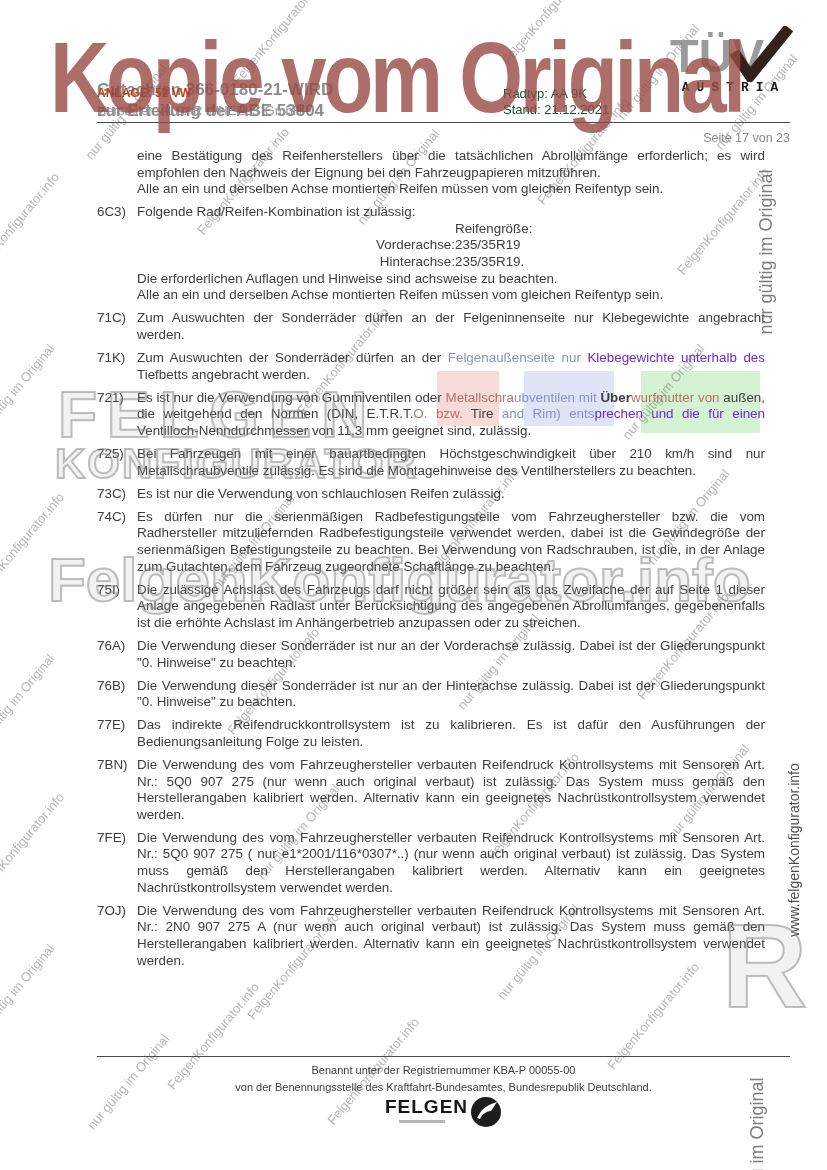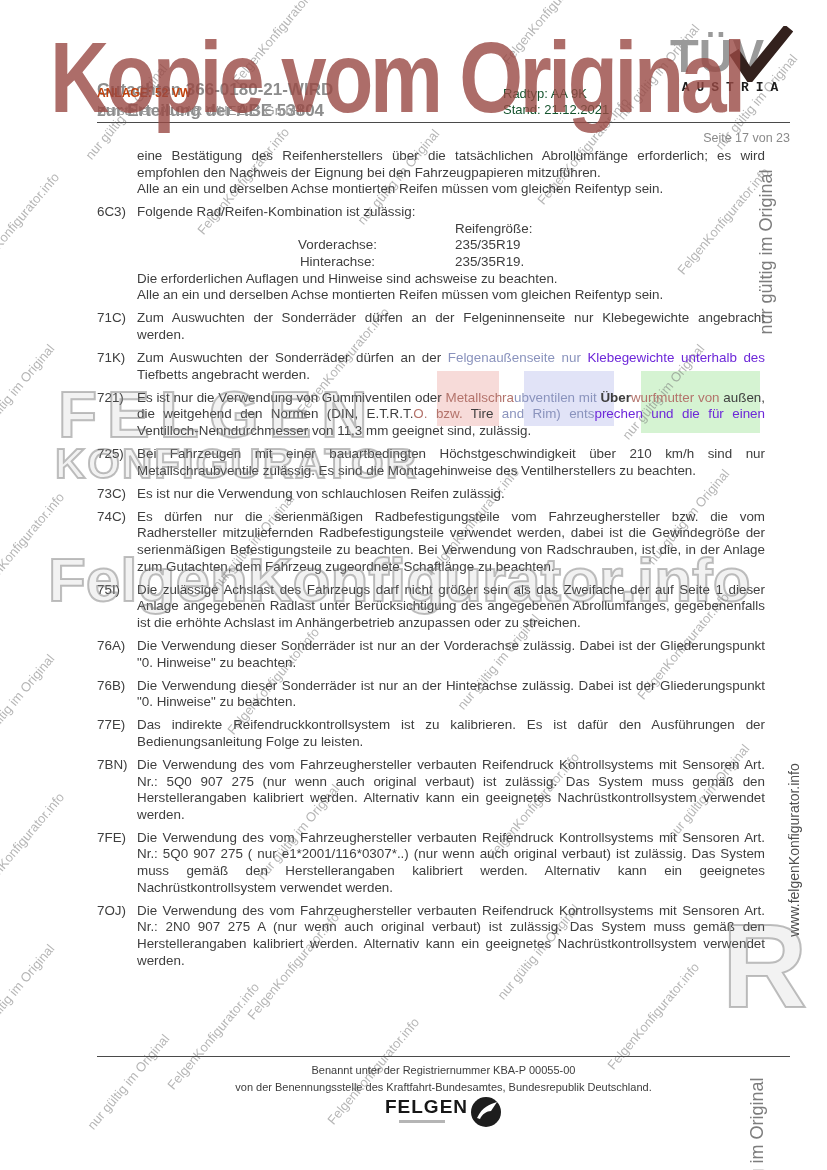--- a/index.html
+++ b/index.html
@@ -24,21 +24,21 @@
     border-top:1.6px solid #4a4a4a; z-index:2; }
   .seite { position:absolute; left:97px; top:131px; width:693px; z-index:2;
     text-align:right; font-size:12.5px; color:#8a8a8a; }
   
   .content { position:absolute; left:97px; top:148px; width:668px; z-index:2;
     font-size:13.4px; line-height:16.6px; color:#3e3e3e; }
   .item { display:flex; margin-bottom:6.5px; }
   .item .lbl { flex:0 0 40px; }
   .item .txt { flex:1; text-align:justify; }
   .nojust { text-align:left !important; }
-  .tblrow { display:flex; text-align:center; }
+  .tblrow { display:flex; text-align:right; }
   .tblrow .axis { margin-left:83px; width:235px; }
   .tblrow .hdr-space { margin-left:318px; }
   .c-red   { color:#b3736b; }
   .c-blue  { color:#8a93bd; }
   .c-green { color:#6d28d9; }
   
   .hl { position:absolute; z-index:1; }
   .hl-pink  { left:437px; top:371px; width:62px;  height:55px; background:rgba(236,166,160,0.40); }
   .hl-blue  { left:524px; top:371px; width:90px;  height:55px; background:rgba(170,175,233,0.35); }
   .hl-green { left:641px; top:371px; width:119px; height:62px; background:rgba(150,224,142,0.40); }

